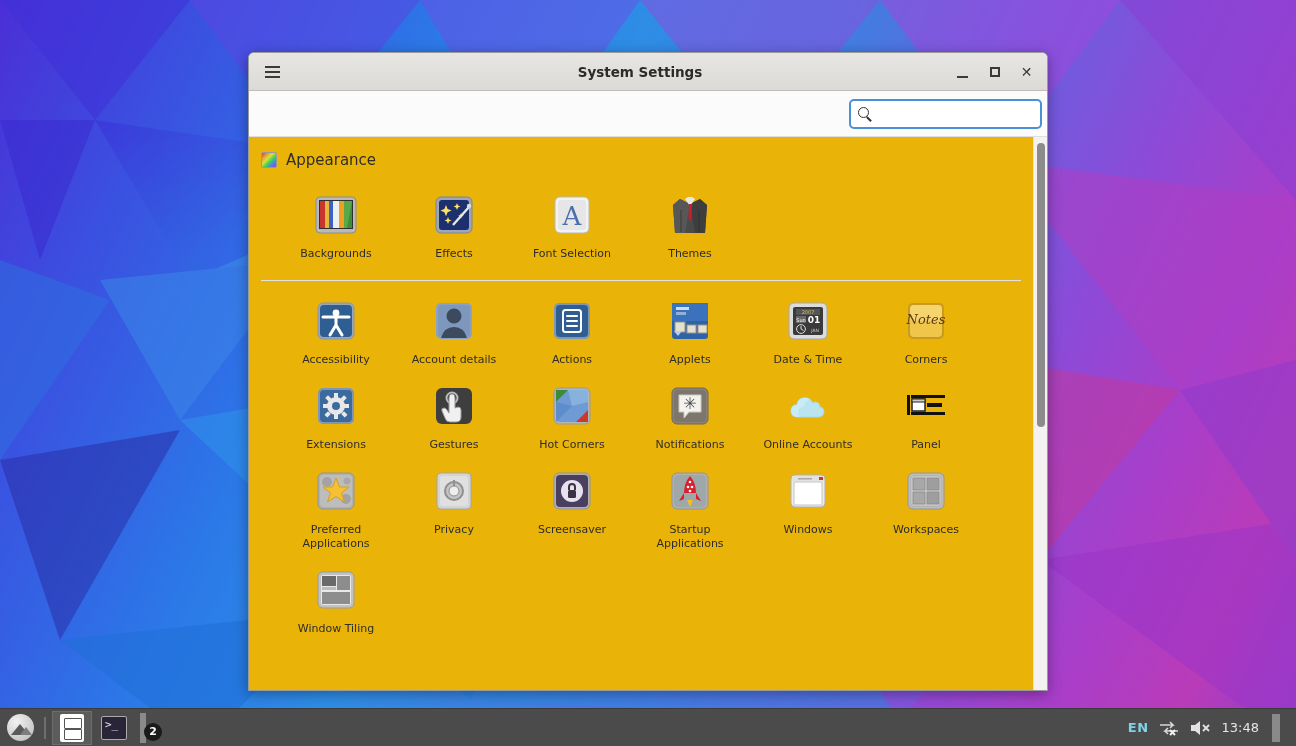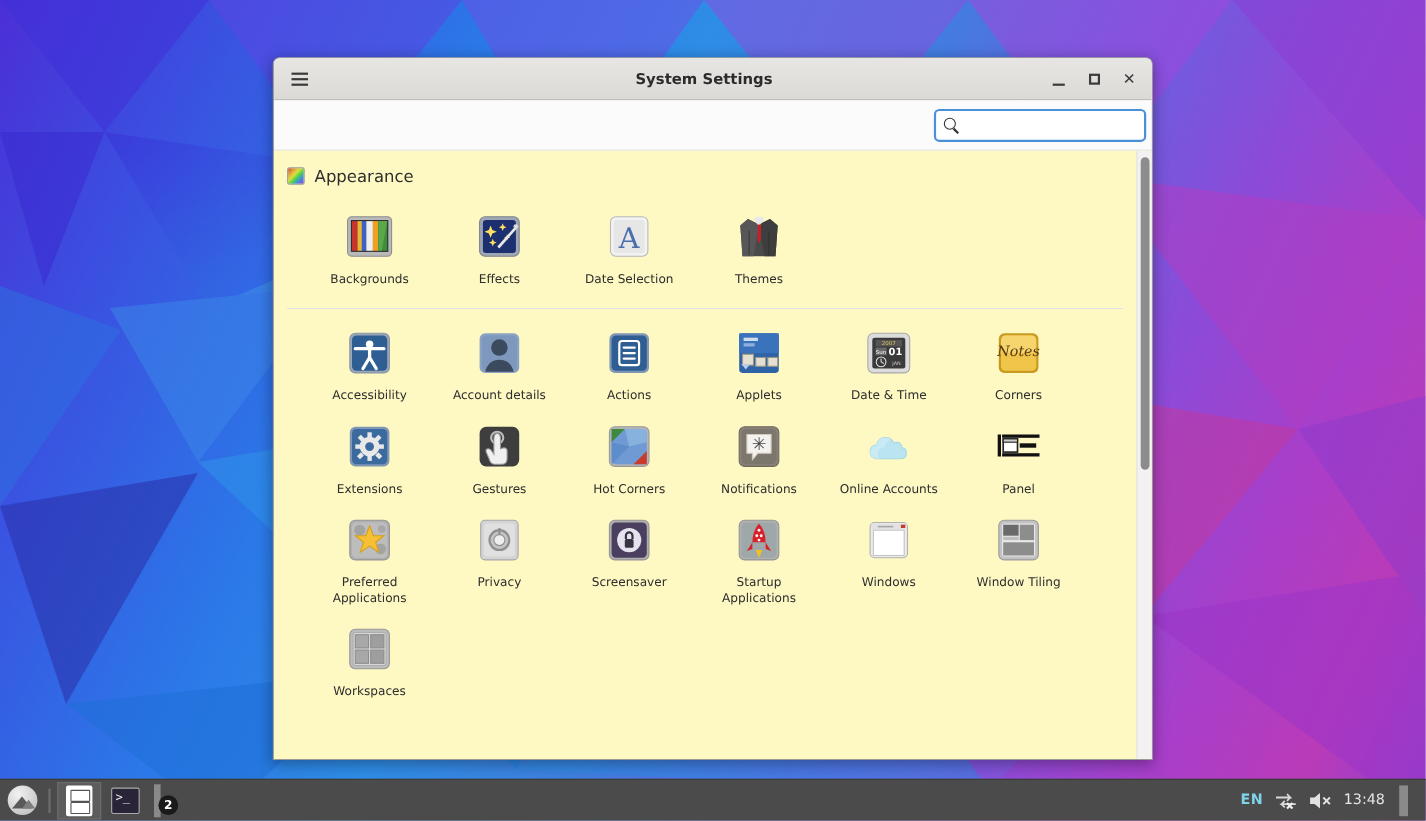--- a/index.html
+++ b/index.html
@@ -167,21 +167,21 @@
   .caret { width: 1px; height: 16px; background: #222; margin-left: 7px; }
   #searchinput {
     flex: 1; border: none; outline: none; background: transparent;
     font-size: 13px; font-family: inherit; color: #222; padding-left: 2px;
     height: 100%;
   }
 
   
   #content {
     flex: 1; display: flex; overflow: hidden;
-    background: #fef9c3;
+    background: #eab308;
   }
   #scrollarea { flex: 1; overflow: hidden; padding: 0; position: relative; }
   #inner { padding: 0 8px 0 8px; }
 
   .section-head {
     display: flex; align-items: center; gap: 9px;
     padding: 14px 0 6px 4px;
   }
   .sh-icon { width: 16px; height: 16px; border-radius: 2px; flex: 0 0 16px; }
   .sh-appearance {
@@ -365,21 +365,21 @@
           </div>
 
           <div class="cell">
             <div class="ic">
               <svg width="46" height="46" viewBox="0 0 46 46">
                 <rect x="6" y="5" width="34" height="36" rx="5" fill="#f2f2f2" stroke="#b8b8b8"></rect>
                 <rect x="9" y="8" width="28" height="30" rx="3" fill="#e6e6e6"></rect>
                 <text x="23" y="33" font-size="26" font-family="DejaVu Serif, serif" fill="#4a6fae" text-anchor="middle">A</text>
               </svg>
             </div>
-            <div class="lbl">Date Selection</div>
+            <div class="lbl">Font Selection</div>
           </div>
 
           <div class="cell">
             <div class="ic">
               <svg width="46" height="46" viewBox="0 0 46 46">
                 <path d="M13 7 L23 12 L33 7 L40 13 L38 41 L8 41 L6 13 Z" fill="#4a4a4a"></path>
                 <path d="M13 7 L23 12 L18 41 L8 41 L6 13 Z" fill="#575757"></path>
                 <path d="M33 7 L40 13 L38 41 L28 41 L23 12 Z" fill="#3e3e3e"></path>
                 <path d="M18 7 L23 14 L28 7 L25 5 L21 5 Z" fill="#e8e8e8"></path>
                 <path d="M22 12 L25 12 L24.5 26 L23 29 L21.5 26 Z" fill="#c8202b"></path>
@@ -640,43 +640,43 @@
                 <rect x="13" y="10" width="14" height="1.5" fill="#a8a8a8"></rect>
                 <rect x="34" y="9" width="4" height="3" fill="#c83a2a"></rect>
               </svg>
             </div>
             <div class="lbl">Windows</div>
           </div>
 
           <div class="cell">
             <div class="ic">
               <svg width="46" height="46" viewBox="0 0 46 46">
+                <rect x="5" y="5" width="36" height="36" rx="5" fill="#bcbcbc" stroke="#969696"></rect>
+                <rect x="8" y="8" width="30" height="30" rx="2" fill="#d8d8d8" stroke="#adadad"></rect>
+                <rect x="10" y="10" width="12" height="12" fill="#a8a8a8" stroke="#8e8e8e"></rect>
+                <rect x="24" y="10" width="12" height="12" fill="#9e9e9e" stroke="#8e8e8e"></rect>
+                <rect x="10" y="24" width="12" height="12" fill="#a8a8a8" stroke="#8e8e8e"></rect>
+                <rect x="24" y="24" width="12" height="12" fill="#9e9e9e" stroke="#8e8e8e"></rect>
+              </svg>
+            </div>
+            <div class="lbl">Workspaces</div>
+          </div>
+
+          <div class="cell">
+            <div class="ic">
+              <svg width="46" height="46" viewBox="0 0 46 46">
                 <rect x="5" y="5" width="36" height="36" rx="5" fill="#c2c2c2" stroke="#9b9b9b"></rect>
                 <rect x="8" y="8" width="30" height="30" rx="2" fill="#e8e8e8"></rect>
                 <rect x="9" y="9" width="14" height="10" fill="#6a6a6a"></rect>
                 <rect x="24" y="9" width="13" height="14" fill="#8d8d8d"></rect>
                 <rect x="9" y="20" width="14" height="3" fill="#bdbdbd"></rect>
                 <rect x="9" y="25" width="28" height="12" fill="#8d8d8d"></rect>
               </svg>
             </div>
             <div class="lbl">Window Tiling</div>
-          </div>
-
-          <div class="cell">
-            <div class="ic">
-              <svg width="46" height="46" viewBox="0 0 46 46">
-                <rect x="5" y="5" width="36" height="36" rx="5" fill="#bcbcbc" stroke="#969696"></rect>
-                <rect x="8" y="8" width="30" height="30" rx="2" fill="#d8d8d8" stroke="#adadad"></rect>
-                <rect x="10" y="10" width="12" height="12" fill="#a8a8a8" stroke="#8e8e8e"></rect>
-                <rect x="24" y="10" width="12" height="12" fill="#9e9e9e" stroke="#8e8e8e"></rect>
-                <rect x="10" y="24" width="12" height="12" fill="#a8a8a8" stroke="#8e8e8e"></rect>
-                <rect x="24" y="24" width="12" height="12" fill="#9e9e9e" stroke="#8e8e8e"></rect>
-              </svg>
-            </div>
-            <div class="lbl">Workspaces</div>
           </div>
 
         </div>
       </div>
     </div>
 
     <div id="sbar">
       <div id="sthumb"></div>
     </div>
   </div>

